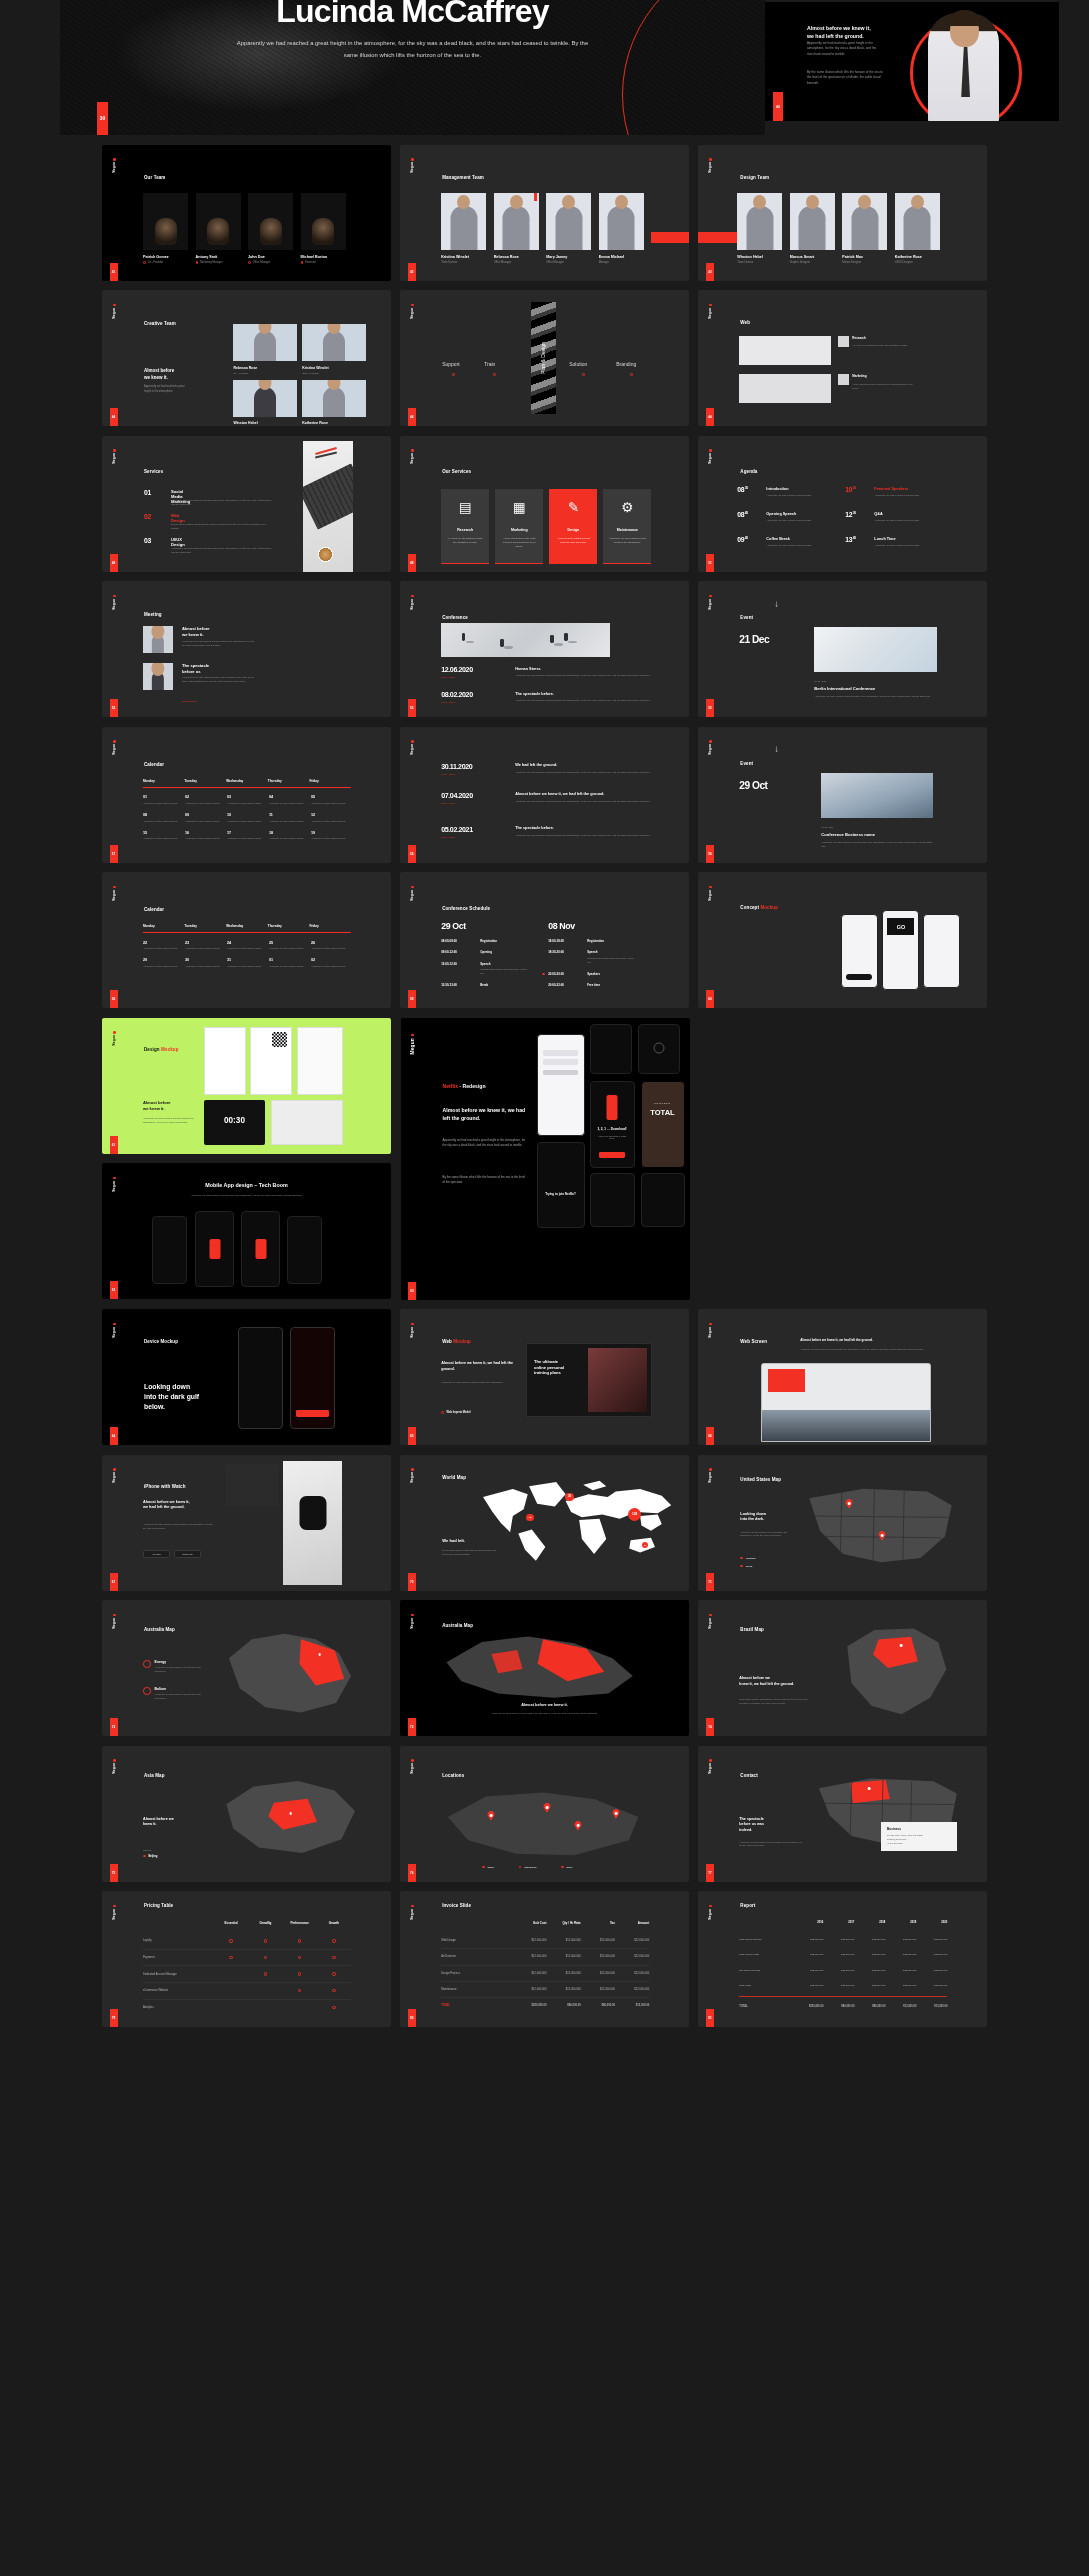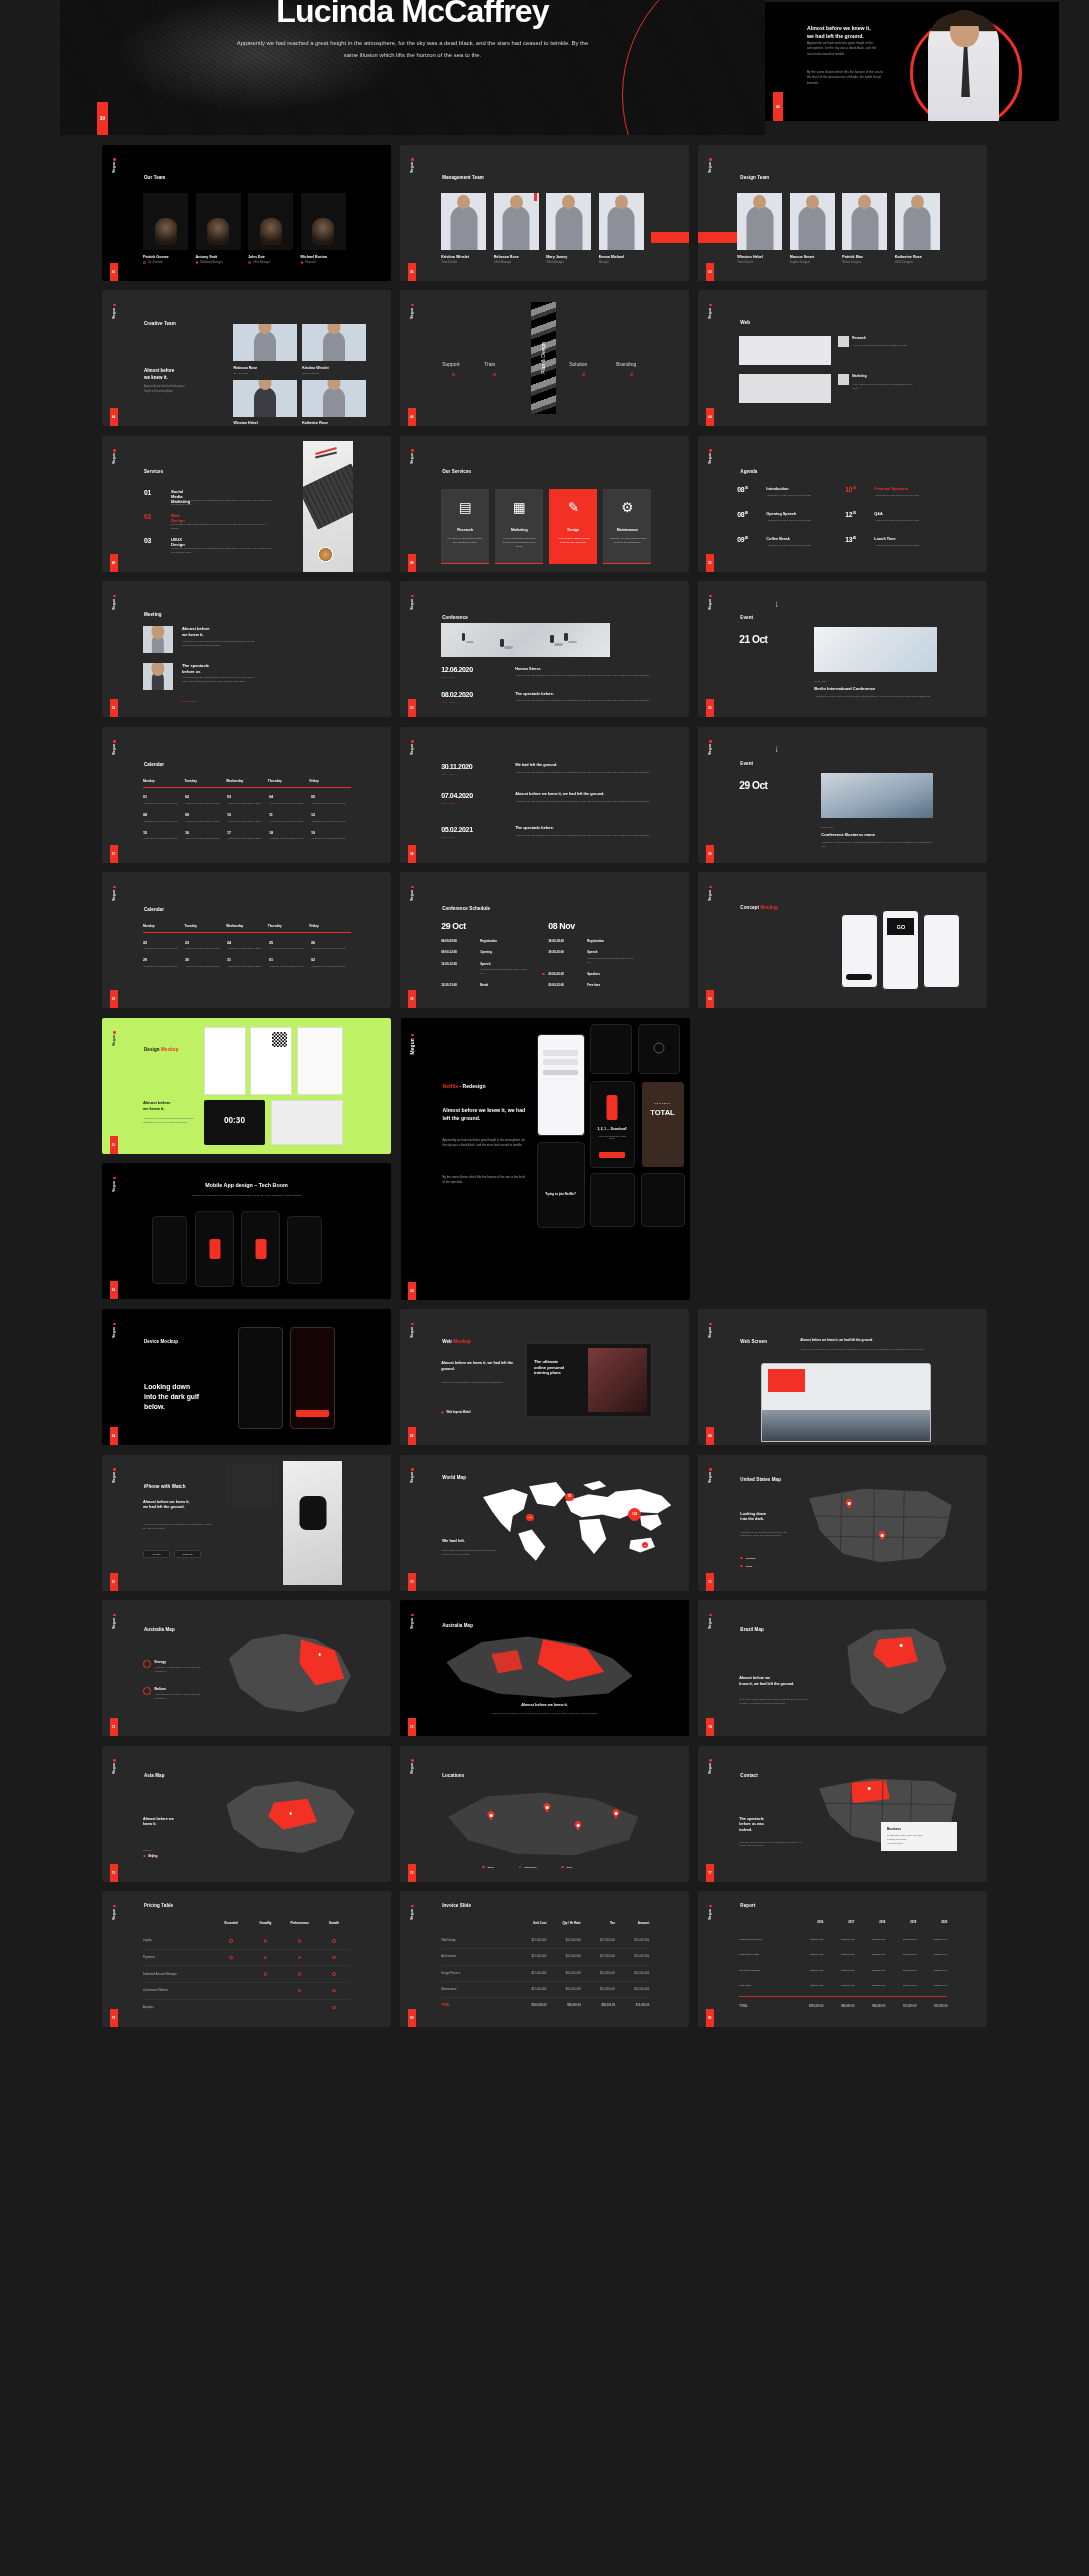--- a/index.html
+++ b/index.html
@@ -591,21 +591,21 @@
       <div class="pnum">53</div>
     </div>
 
     <div class="slide">
       <div class="sidelogo">
           <div class="dot"></div>
           <div class="txt">Negun</div>
         </div>
       <div class="ev-arrow">↓</div>
       <div class="stitle" style="top:34px">Event</div>
-      <div class="ev-date">21 Oct</div>
+      <div class="ev-date">21 Dec</div>
       <div class="ev-img"></div>
       <div class="ev-sm">Jul 21, 2020</div>
       <div class="ev-h">Berlin International Conference</div>
       <div class="ev-p">Apparently we had reached a great height in the atmosphere, for the sky was a dead black, and the stars had.</div>
       <div class="pnum">55</div>
     </div>
   </div>
 
   <div class="row">
     <div class="slide">

